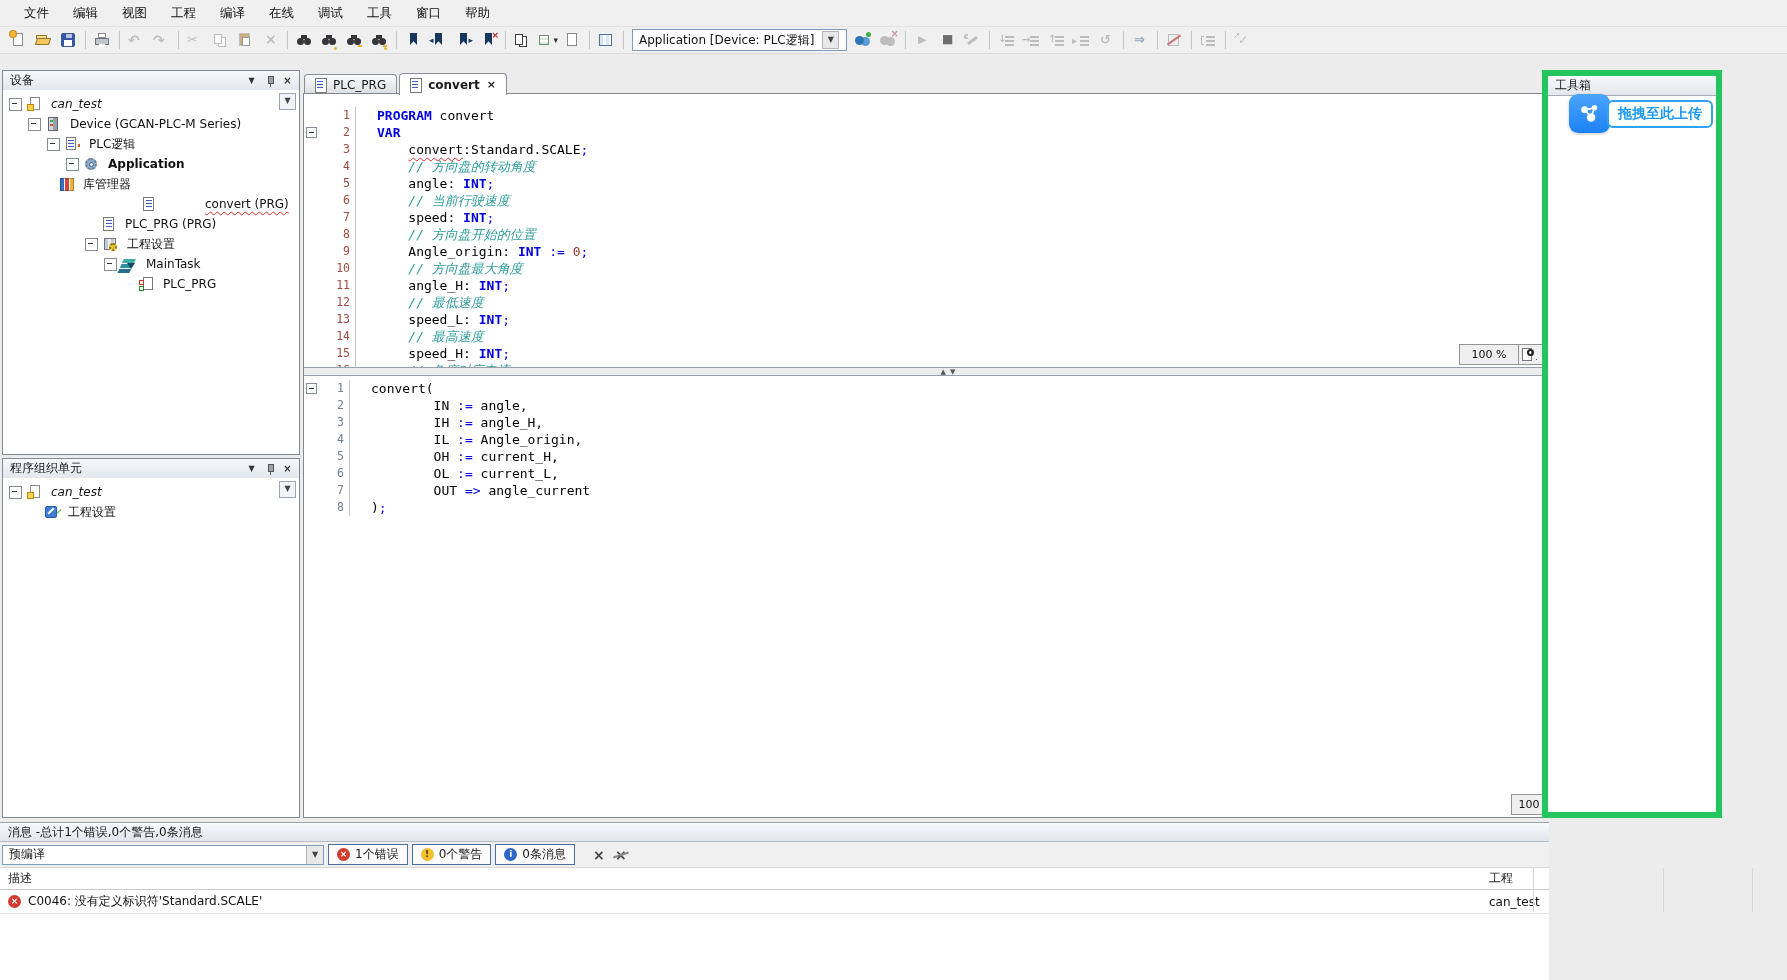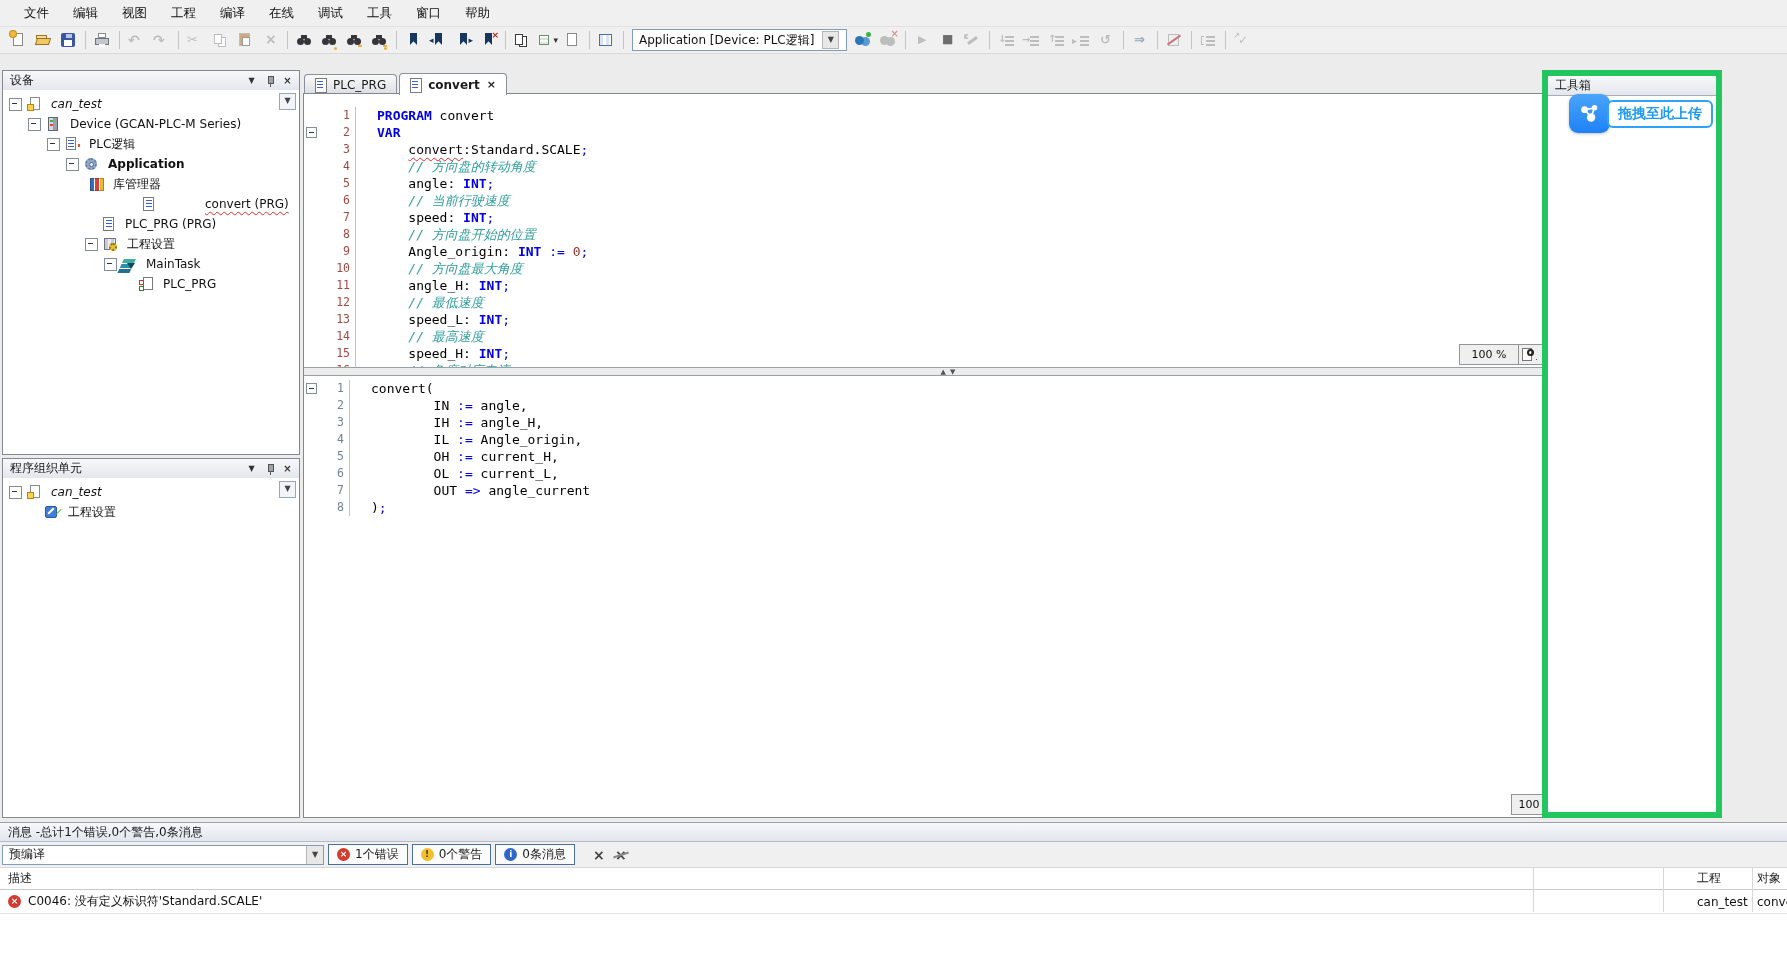--- a/index.html
+++ b/index.html
@@ -177,21 +177,21 @@
 
   
   #toolbox{position:absolute;left:1542px;top:70px;width:180px;height:748px;background:#fff;border:6px solid #22c55e;box-sizing:border-box;}
   .upload-widget{position:absolute;left:21px;top:18px;display:flex;align-items:center;z-index:5;}
   .upload-iconbox{width:41px;height:39px;background:linear-gradient(#4aa4fb,#1e82f5);border-radius:9px;
         display:flex;align-items:center;justify-content:center;box-shadow:0 1px 3px rgba(0,0,0,.25);}
   .upload-label{height:24px;margin-left:-3px;background:#fff;border:2px solid #2ea1f8;border-radius:6px;
         display:flex;align-items:center;padding:0 9px;font-size:14px;font-weight:bold;color:#1e9af1;}
 
   
-  #messages{position:absolute;left:0;top:822px;width:1787px;height:158px;background:#fff;}
+  #messages{position:absolute;left:0;top:822px;width:1549px;height:158px;background:#fff;}
   .msg-title{height:20px;background:linear-gradient(#f7f9fb,#e1e6ed);border-top:1px solid #9aa2ac;border-bottom:1px solid #b6bcc4;
              display:flex;align-items:center;padding:0 8px;font-size:12px;color:#15171a;box-sizing:border-box;}
   .msg-filter{height:26px;background:#f0f0f0;display:flex;align-items:center;padding-left:2px;border-bottom:1px solid #d8d8d8;box-sizing:border-box;}
   .fcombo{width:322px;height:20px;border:1px solid #7f9db9;background:#fff;display:flex;align-items:center;padding-left:6px;box-sizing:border-box;gap:48px;}
   .fcombo span{flex:1;}
   .fcombo .arr{flex:none;width:16px;height:18px;background:#e8e8e8;border-left:1px solid #b5b5b5;font-size:8px;line-height:18px;text-align:center;color:#444;}
   .mbtn{display:inline-flex;align-items:center;gap:5px;height:21px;padding:0 8px;margin-left:4px;
         border:1px solid #4d6f9d;background:#fbfbfb;font-size:12px;box-sizing:border-box;}
   .statdot{width:13px;height:13px;border-radius:50%;color:#fff;font:bold 9px/13px "DejaVu Sans",sans-serif;text-align:center;flex:none;}
   .dot-err{background:#d23b2e;}
@@ -378,21 +378,21 @@
           <div class="trow" style="padding-left: 44px;">
             <span class="exp box"></span>
             <span class="ticon plc-logic-icon"></span>
             <span class="tlabel">PLC逻辑</span>
           </div>
           <div class="trow" style="padding-left: 63px;">
             <span class="exp box"></span>
             <span class="ticon application-icon"></span>
             <span class="tlabel b">Application</span>
           </div>
-          <div class="trow" style="padding-left: 70px;">
+          <div class="trow" style="padding-left: 40px;">
             <span class="exp"></span>
             <span class="ticon library-manager-icon"></span>
             <span class="tlabel">库管理器</span>
           </div>
           <div class="trow" style="padding-left: 82px; gap: 40px;">
             <span class="exp"></span>
             <span class="ticon pou-icon"></span>
             <span class="tlabel sq">convert (PRG)</span>
           </div>
           <div class="trow" style="padding-left: 82px;">

